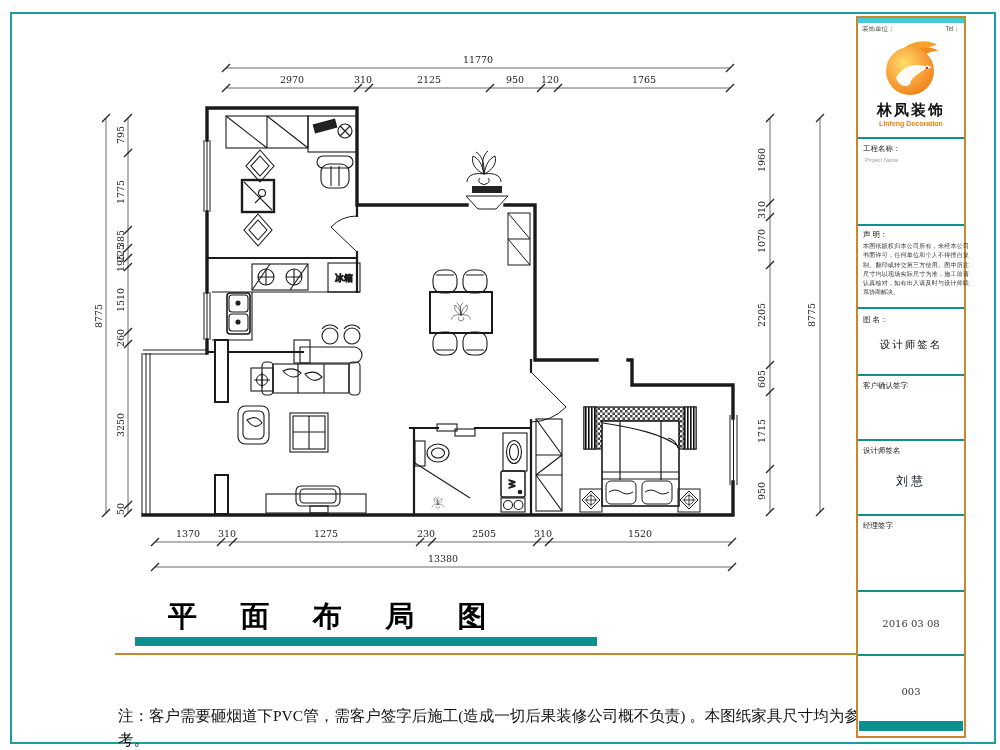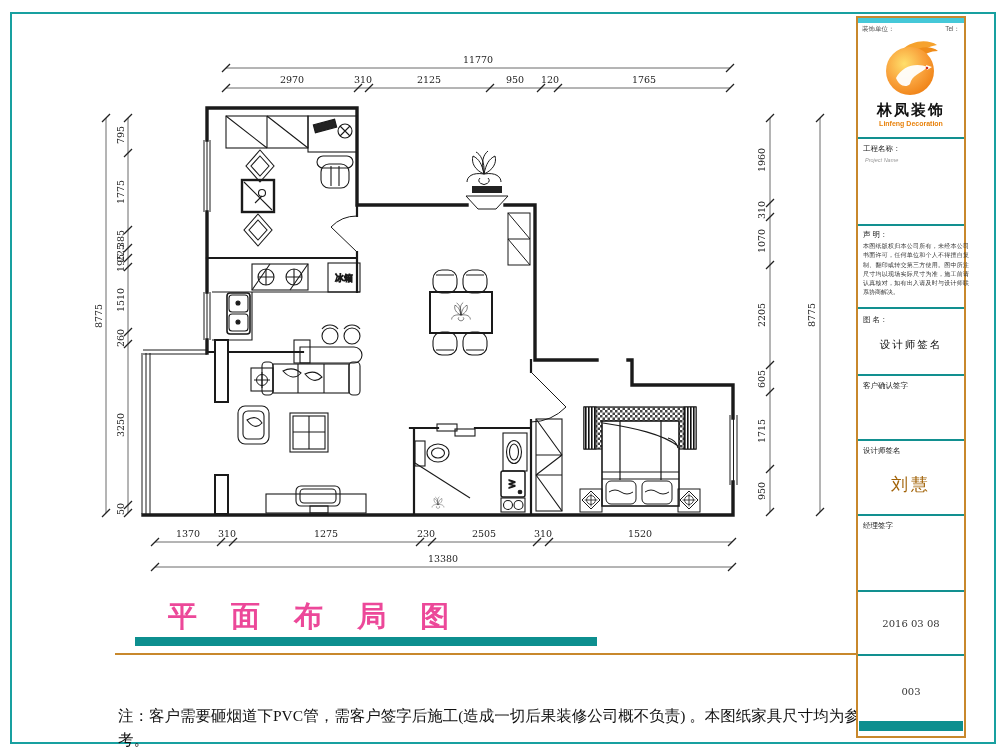--- a/index.html
+++ b/index.html
@@ -13,25 +13,25 @@
   .cyan-strip{top:0;height:5px;background:#45c8d8;}
   .tb-row{top:7px;display:flex;justify-content:space-between;padding:0 4px;box-sizing:border-box;font-size:6.5px;color:#555;}
   .logo-wrap{top:20px;text-align:center;}
   .logo-cn{font-size:15px;font-weight:bold;letter-spacing:2px;color:#111;margin-top:1px;}
   .logo-en{font-size:7px;font-weight:bold;color:#e8820c;}
   .divider{height:2px;background:#129090;left:0;width:100%;}
   .lab{font-size:7.5px;color:#222;padding:0 5px;}
   .sub{font-size:5.5px;color:#999;font-style:italic;padding:0 7px;}
   .statement{font-size:6px;line-height:1.55;color:#333;padding:0 5px;text-align:justify;}
   .dwg-name{text-align:center;font-size:10.5px;letter-spacing:2px;color:#111;font-family:"Liberation Serif",serif;}
-  .designer{text-align:center;font-size:17px;font-family:"DejaVu Serif",serif;color:#a16207;letter-spacing:3px;}
+  .designer{text-align:center;font-size:12px;font-family:"DejaVu Serif",serif;color:#0f172a;letter-spacing:3px;}
   .center8{text-align:center;font-size:10px;color:#333;font-family:"DejaVu Serif",serif;}
   .teal-bar-tb{left:1px;top:703px;width:104px;height:10px;background:#0d8f8f;}
   
-  .plan-title{left:168px;top:597px;font-size:29px;font-weight:bold;letter-spacing:13px;color:#ec4899;font-family:Liberation Sans, sans-serif;}
+  .plan-title{left:168px;top:597px;font-size:29px;font-weight:bold;letter-spacing:13px;color:#000000;font-family:Liberation Mono, monospace;}
   .title-underline{left:135px;top:637px;width:462px;height:9px;background:#0d8f8f;}
   .orange-rule{left:115px;top:653px;width:762px;height:2px;background:#c8882c;}
   .note{left:118px;top:659px;width:756px;font-size:15.5px;line-height:1.55;color:#111;font-family:"Liberation Serif",serif;margin-top:45px;}
   
   svg text.dim{font-family:"DejaVu Serif",serif;font-size:9.5px;fill:#222;}
   svg text.cnlab{font-family:"Liberation Sans",sans-serif;font-size:9px;fill:#111;}
 </style>
 </head>
 <body>
 

